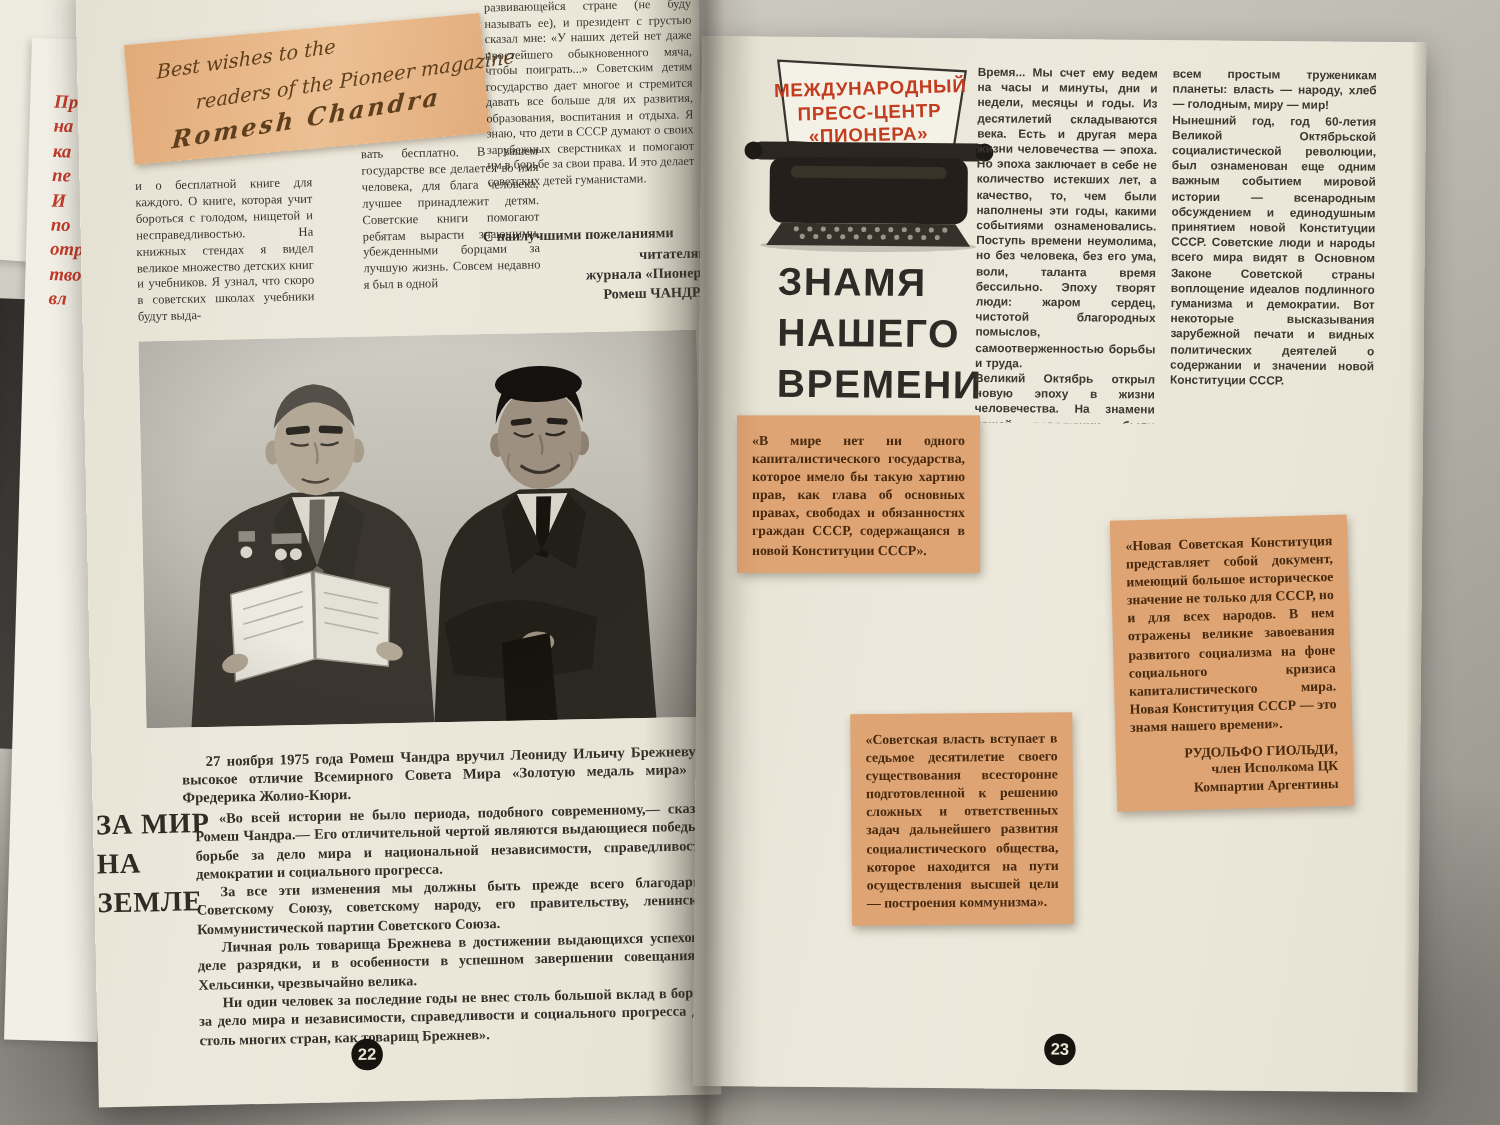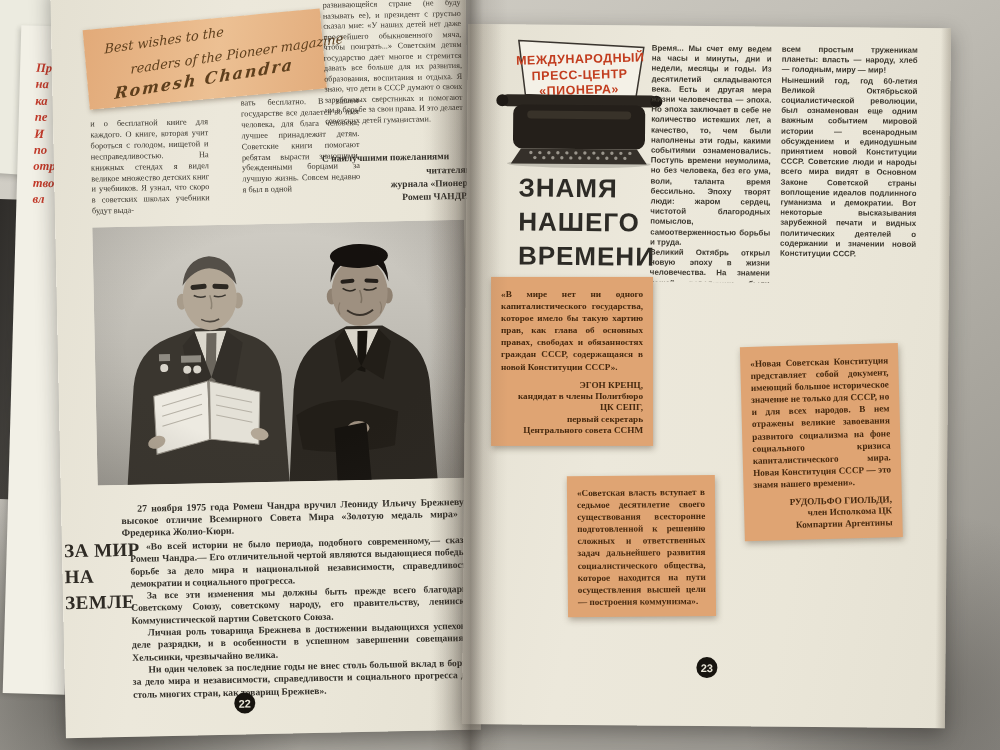--- a/index.html
+++ b/index.html
@@ -230,35 +230,30 @@
 НАШЕГО
 ВРЕМЕНИ</div>
 
     <div class="abs rp-col" style="left:184px;top:18px;width:120px;height:238px;">Время... Мы счет ему ведем на часы и минуты, дни и недели, месяцы и годы. Из десятилетий складываются века. Есть и другая мера жизни человечества — эпоха. Но эпоха заключает в себе не количество истекших лет, а качество, то, чем были наполнены эти годы, какими событиями ознаменовались. Поступь времени неумолима, но без человека, без его ума, воли, таланта время бессильно. Эпоху творят люди: жаром сердец, чистотой благородных помыслов, самоотверженностью борьбы и труда.
 Великий Октябрь открыл новую эпоху в жизни человечества. На знамени нашей революции были начертаны слова, понятные и близкие</div>
     <div class="abs rp-col" style="left:314px;top:18px;width:136px;height:240px;">всем простым труженикам планеты: власть — народу, хлеб — голодным, миру — мир!
 Нынешний год, год 60-летия Великой Октябрьской социалистической революции, был ознаменован еще одним важным событием мировой истории — всенародным обсуждением и единодушным принятием новой Конституции СССР. Советские люди и народы всего мира видят в Основном Законе Советской страны воплощение идеалов подлинного гуманизма и демократии. Вот некоторые высказывания зарубежной печати и видных политических деятелей о содержании и значении новой Конституции СССР.</div>
 
     <div class="abs quote-box" style="left:26px;top:252px;width:142px;transform:rotate(-.5deg);">
       <div class="quote-text">«В мире нет ни одного капиталистического государства, которое имело бы такую хартию прав, как глава об основных правах, свободах и обязанностях граждан СССР, содержащаяся в новой Конституции СССР».</div>
-      <div class="quote-attr">ЭГОН КРЕНЦ,
-кандидат в члены Политбюро
-ЦК СЕПГ,
-первый секретарь
-Центрального совета ССНМ</div>
     </div>
 
     <div class="abs quote-box" style="left:278px;top:318px;width:138px;transform:rotate(-2deg);">
       <div class="quote-text">«Новая Советская Конституция представляет собой документ, имеющий большое историческое значение не только для СССР, но и для всех народов. В нем отражены великие завоевания развитого социализма на фоне социального кризиса капиталистического мира. Новая Конституция СССР — это знамя нашего времени».</div>
       <div class="quote-attr">РУДОЛЬФО ГИОЛЬДИ,
 член Исполкома ЦК
 Компартии Аргентины</div>
     </div>
 
     <div class="abs quote-box" style="left:104px;top:450px;width:128px;transform:rotate(-1deg);">
       <div class="quote-text">«Советская власть вступает в седьмое десятилетие своего существования всесторонне подготовленной к решению сложных и ответственных задач дальнейшего развития социалистического общества, которое находится на пути осуществления высшей цели — построения коммунизма».</div>
     </div>
 
-    <div class="abs pagenum" style="left:234px;top:631px;text-align:right;">23</div>
+    <div class="abs pagenum" style="left:234px;top:663px;text-align:right;">23</div>
   </div>
 
   <div class="abs spine"></div>
 </div>
 
 </body></html>

